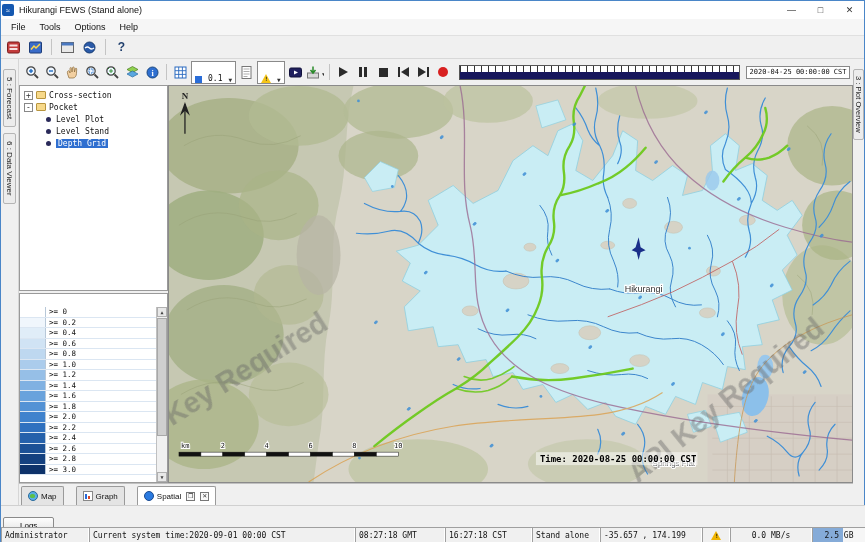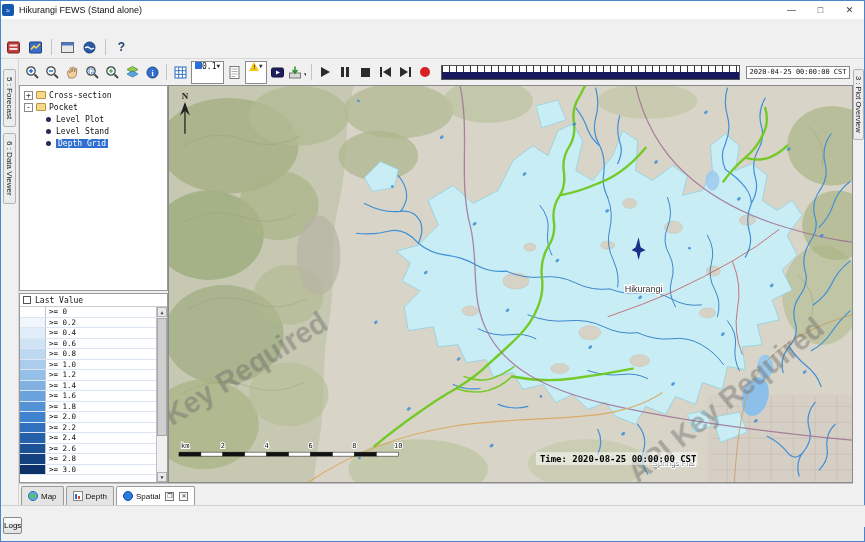--- a/index.html
+++ b/index.html
@@ -20,21 +20,21 @@
 
   
   .toolbar1{position:absolute;top:35px;left:0;right:0;height:23px;background:#f0f0f0;border-bottom:1px solid #d8d8d8;display:flex;align-items:center;padding-left:3px;gap:3px;}
   .tb-icon{width:19px;height:19px;display:flex;align-items:center;justify-content:center;border:none;background:transparent;}
   .sep{width:1px;height:16px;background:#c4c4c4;margin:0 3px;flex:none;}
   .help-q{font-weight:bold;font-size:12px;color:#21406e;}
 
   
   .toolbar2{position:absolute;top:58px;left:18px;width:834px;height:26px;background:#f0f0f0;display:flex;align-items:center;padding-left:4px;gap:1px;}
   .tbtn{width:19px;height:20px;display:flex;align-items:center;justify-content:center;border:none;background:transparent;}
-  .combo{height:23px;background:#fff;border:1px solid #8a8a8a;display:flex;align-items:flex-start;font:8px "DejaVu Sans Mono",monospace;padding:0 3px;gap:0;}
+  .combo{height:23px;background:#fff;border:1px solid #8a8a8a;display:flex;align-items:flex-end;font:8px "DejaVu Sans Mono",monospace;padding:0 3px;gap:6px;}
   .combo-swatch{width:7px;height:7px;background:#2a6dd8;flex:none;}
   .dd{font-size:6px;color:#333;}
   .warn-tri{width:0;height:0;border-left:5px solid transparent;border-right:5px solid transparent;border-bottom:9px solid #f5c518;position:relative;}
   .warn-tri::after{content:"!";position:absolute;left:-1.5px;top:1.5px;font-size:6px;font-weight:bold;color:#222;}
   .play-shape{width:0;height:0;border-top:5px solid transparent;border-bottom:5px solid transparent;border-left:9px solid #2b2b2b;}
   .pause-shape{display:flex;gap:2px;}
   .pause-shape i{width:3px;height:10px;background:#2b2b2b;display:block;}
   .stop-shape{width:9px;height:9px;background:#2b2b2b;}
   .skip{display:flex;align-items:center;gap:1px;}
   .skip .bar{width:2px;height:10px;background:#2b2b2b;display:block;}
@@ -74,34 +74,34 @@
   .scroll-btn{position:absolute;left:0;width:10px;height:10px;background:#e8e8e8;border:1px solid #b0b0b0;font-size:5px;display:flex;align-items:center;justify-content:center;color:#444;}
   .scroll-btn.up{top:0;}
   .scroll-btn.down{bottom:0;}
   .scroll-thumb{position:absolute;top:11px;left:0;width:10px;height:118px;background:#cfcfcf;border:1px solid #a8a8a8;}
 
   
   .map-panel{position:absolute;top:84px;left:167px;width:685px;height:398px;background:#d8d5c8;border:1px solid #8a8a8a;overflow:hidden;}
   .map-panel svg{position:absolute;inset:0;width:100%;height:100%;}
 
   
-  .bottom-tabbar{position:absolute;top:482px;left:18px;width:834px;height:22px;background:#f0f0f0;border-top:1px solid #c0c0c0;display:flex;align-items:flex-end;padding-left:2px;gap:2px;}
+  .bottom-tabbar{position:absolute;top:482px;left:18px;width:834px;height:22px;background:#f0f0f0;border-top:1px solid #c0c0c0;display:flex;align-items:flex-end;padding-left:2px;gap:12px;}
   .btab{height:19px;display:flex;align-items:center;gap:3px;padding:0 6px;border:1px solid #9a9a9a;border-bottom:none;border-radius:2px 2px 0 0;background:#e4e4e4;font-size:8px;}
   .btab.active{background:#fff;}
   .globe-icon{width:10px;height:10px;border-radius:50%;background:#58b0e8;border:1px solid #2a6a9a;position:relative;overflow:hidden;flex:none;}
   .globe-icon::after{content:"";position:absolute;width:5px;height:4px;background:#5cbf4a;left:1px;top:2px;border-radius:40%;}
   .graph-icon{width:10px;height:10px;background:#fff;border:1px solid #888;position:relative;flex:none;}
   .graph-icon::before{content:"";position:absolute;left:1px;bottom:1px;width:2px;height:5px;background:#2a6ad8;}
   .graph-icon::after{content:"";position:absolute;left:4px;bottom:1px;width:2px;height:3px;background:#d84a2a;}
   .spatial-icon{width:10px;height:10px;border-radius:50%;background:#2a7ae0;border:1px solid #1a4a90;flex:none;}
   .tab-ctrl{width:9px;height:9px;border:1px solid #777;background:#f8f8f8;font-size:6px;line-height:7px;text-align:center;color:#333;margin-left:2px;}
 
   
   .logs-row{position:absolute;top:504px;left:0;width:865px;height:22px;background:#f0f0f0;border-top:1px solid #d0d0d0;display:flex;align-items:center;padding-left:2px;}
-  .logs-btn{height:17px;padding:0 0;border:1px solid #8a8a8a;background:linear-gradient(#fdfdfd,#e2e2e2);font-size:8px;border-radius:2px;font-family:"Liberation Sans",sans-serif;margin-top:18px;}
+  .logs-btn{height:17px;padding:0 16px;border:1px solid #8a8a8a;background:linear-gradient(#fdfdfd,#e2e2e2);font-size:8px;border-radius:2px;font-family:"Liberation Sans",sans-serif;margin-top:18px;}
 
   
   .statusbar{position:absolute;top:526px;left:0;width:865px;height:16px;background:#f0f0f0;display:flex;}
   .scell{height:16px;box-shadow:inset 1px 1px 0 #9f9f9f,inset -1px -1px 0 #ffffff;font-family:"DejaVu Sans Mono",monospace;font-size:8px;display:flex;align-items:center;padding:0 4px;white-space:nowrap;overflow:hidden;flex:none;}
   .w1{width:88px;}.w2{width:266px;}.w3{width:90px;}.w4{width:87px;}.w5{width:68px;}
   .w6{width:102px;}.w7{width:28px;justify-content:center;}.w8{width:82px;justify-content:center;}
   .w9{width:54px;justify-content:center;background:linear-gradient(to right,#85abd8 0 58%,#f6f6f6 58%);}
   .status-warn{width:0;height:0;border-left:5px solid transparent;border-right:5px solid transparent;border-bottom:9px solid #f0b400;position:relative;}
   .status-warn::after{content:"!";position:absolute;left:-1px;top:1px;font-size:6px;font-weight:bold;color:#000;}
 </style>
@@ -113,20 +113,26 @@
   <div class="titlebar">
     <div class="app-icon">≈</div>
     <div class="title-text">Hikurangi FEWS  (Stand alone)</div>
     <div class="win-btns">
       <div class="win-btn">—</div>
       <div class="win-btn">□</div>
       <div class="win-btn">✕</div>
     </div>
   </div>
 
+  <div class="menubar">
+    <div class="menu-item">File</div>
+    <div class="menu-item">Tools</div>
+    <div class="menu-item">Options</div>
+    <div class="menu-item">Help</div>
+  </div>
 
   <div class="toolbar1">
     <button class="tb-icon">
       <svg width="15" height="15" viewBox="0 0 15 15">
           <rect x="1.5" y="2" width="12" height="11" rx="1.5" fill="#c23b3b" stroke="#7a1f1f"></rect>
           <rect x="3.5" y="4.5" width="8" height="2" fill="#fff" opacity=".85"></rect>
           <rect x="3.5" y="8" width="8" height="2" fill="#fff" opacity=".85"></rect>
         </svg>
     </button>
     <button class="tb-icon">
@@ -299,24 +305,20 @@
       <span class="bullet"></span>
       <span class="tlabel">Level Stand</span>
     </div>
     <div class="trow child">
       <span class="bullet"></span>
       <span class="tlabel sel">Depth Grid</span>
     </div>
   </div>
 
   <div class="legend-panel">
-    <div class="legend-header">
-      <span class="checkbox"></span>
-      <span>Last Value</span>
-    </div>
     <div class="legend-list">
       <div class="lrow">
           <span class="sw" style="background-color: rgb(255, 255, 255);"></span>
           <span class="ltxt">&gt;= 0</span>
         </div>
       <div class="lrow">
           <span class="sw" style="background-color: rgb(240, 246, 252);"></span>
           <span class="ltxt">&gt;= 0.2</span>
         </div>
       <div class="lrow">
@@ -563,28 +565,41 @@
     </svg>
   </div>
 
   <div class="bottom-tabbar">
     <div class="btab">
       <span class="globe-icon"></span>
       <span>Map</span>
     </div>
     <div class="btab">
       <span class="graph-icon"></span>
-      <span>Depth</span>
+      <span>Graph</span>
     </div>
     <div class="btab active">
       <span class="spatial-icon"></span>
       <span>Spatial</span>
       <span class="tab-ctrl">❐</span>
       <span class="tab-ctrl">✕</span>
     </div>
   </div>
 
   <div class="logs-row">
     <button class="logs-btn">Logs</button>
   </div>
 
+  <div class="statusbar">
+    <div class="scell w1">Administrator</div>
+    <div class="scell w2">Current system time:2020-09-01 00:00 CST</div>
+    <div class="scell w3">08:27:18 GMT</div>
+    <div class="scell w4">16:27:18 CST</div>
+    <div class="scell w5">Stand alone</div>
+    <div class="scell w6">-35.657 , 174.199</div>
+    <div class="scell w7">
+        <span class="status-warn"></span>
+      </div>
+    <div class="scell w8">0.0 MB/s</div>
+    <div class="scell w9">2.5 GB</div>
+  </div>
 
 </div>
 
 </body></html>

